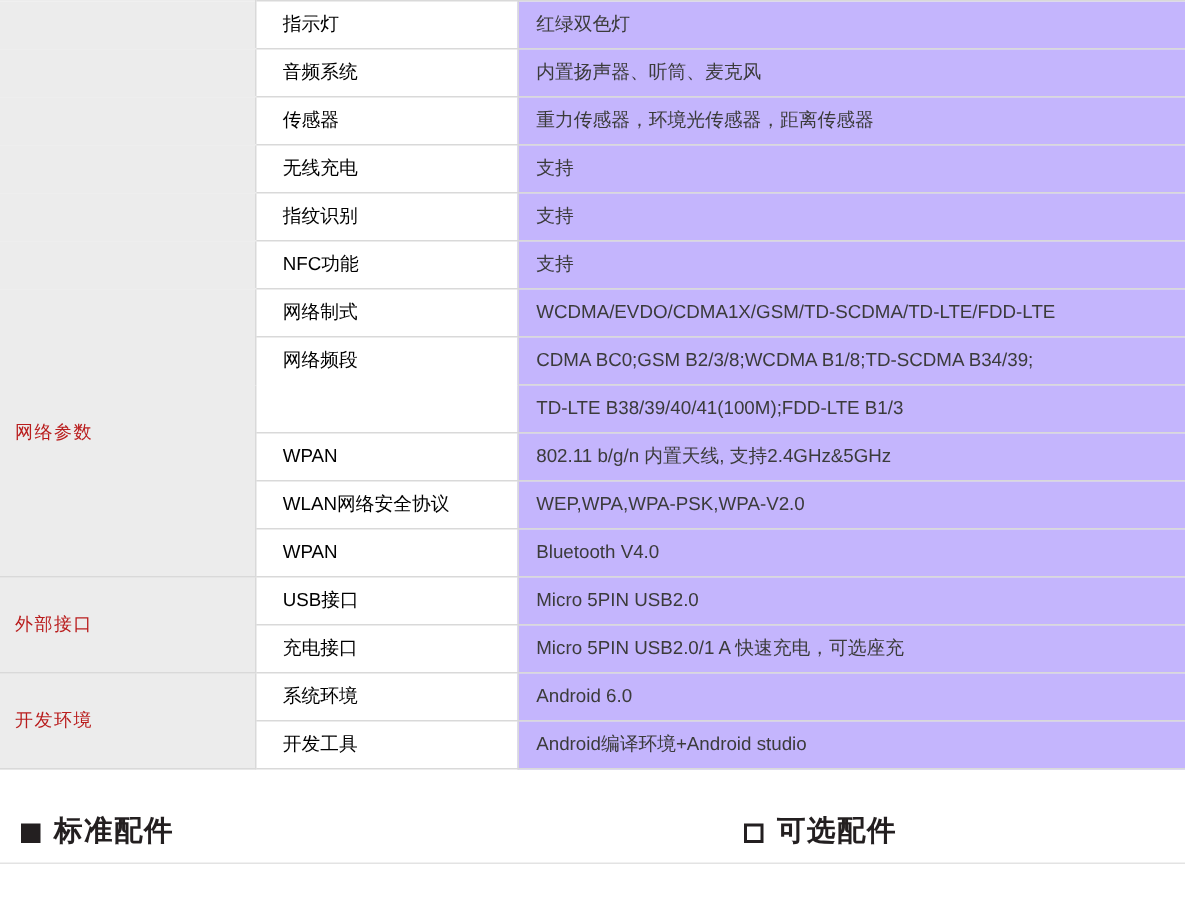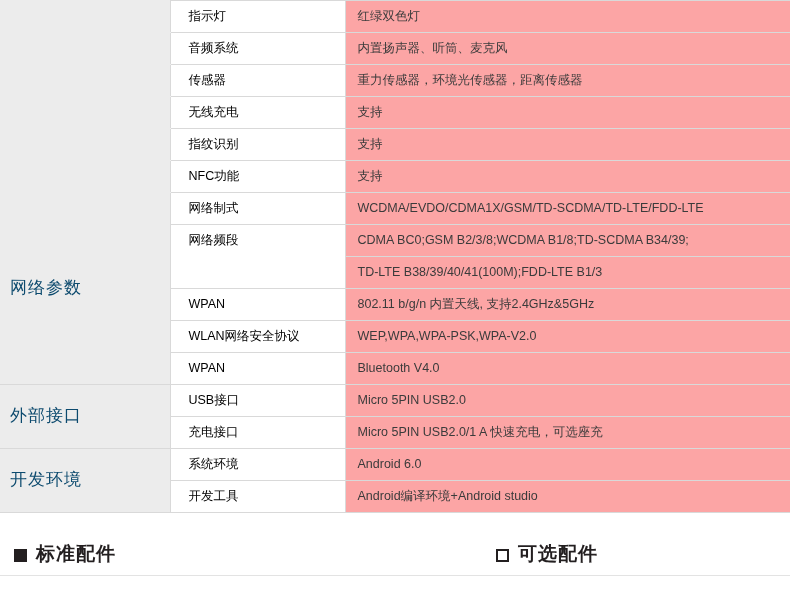--- a/index.html
+++ b/index.html
@@ -31,39 +31,39 @@
     border: 1px solid #d9d9d9;
     padding: 0;
     vertical-align: middle;
     font-size: 12.5px;
     line-height: 1.2;
   }
   td.col-group {
     width: 170px;
     background: #ececec;
     border-left: none;
-    font-size: 17px;
-    color: #0c4a6e;
+    font-size: 12px;
+    color: #b91c1c;
     padding: 0 0 0 10px;
     letter-spacing: 1px;
   }
   td.col-group.blank {
     background: #ececec;
     border-top-color: #ececec;
     border-bottom-color: #ececec;
   }
   td.col-name {
     width: 165px;
     background: #ffffff;
     padding: 8px 0 8px 18px;
     color: #000000;
     font-size: 12.5px;
   }
   td.col-value {
-    background: #fca5a5;
+    background: #c4b5fd;
     padding: 8px 0 8px 12px;
     color: #3b3b3b;
     font-size: 12.5px;
     border-right: none;
   }
   td.col-name.no-bottom {
     border-bottom: none;
   }
   td.col-name.no-top {
     border-top: none;

